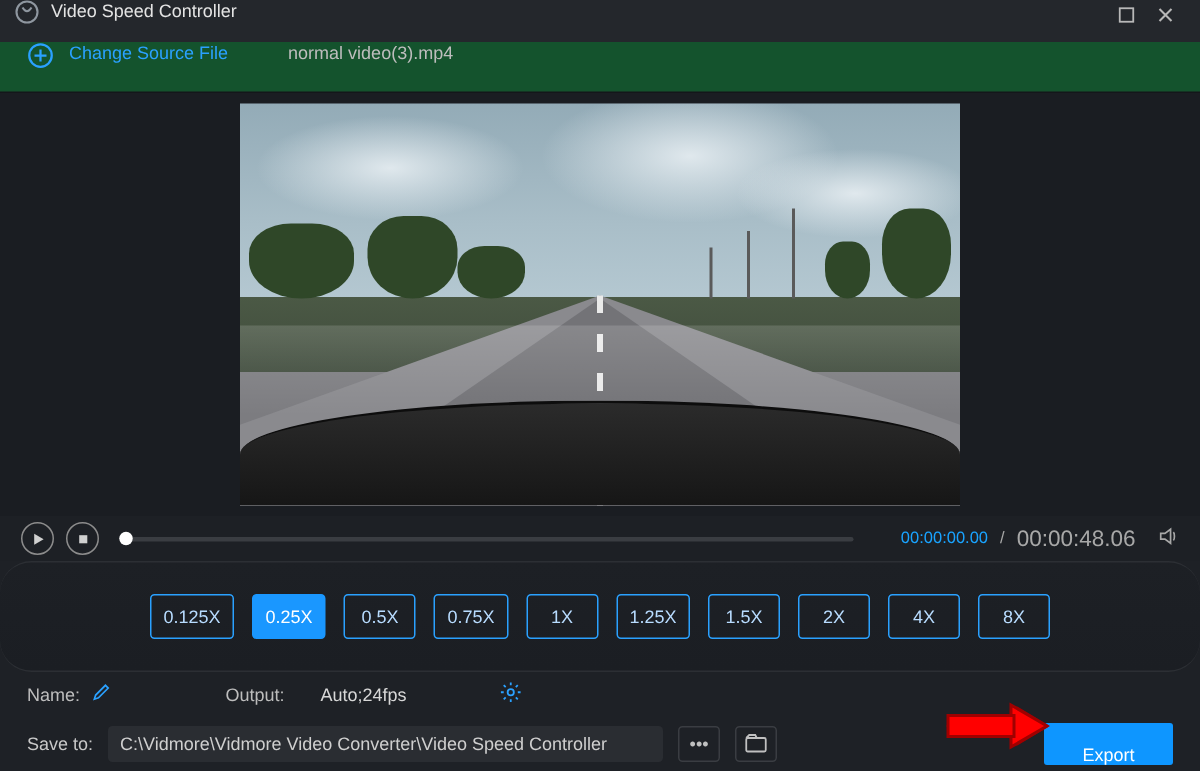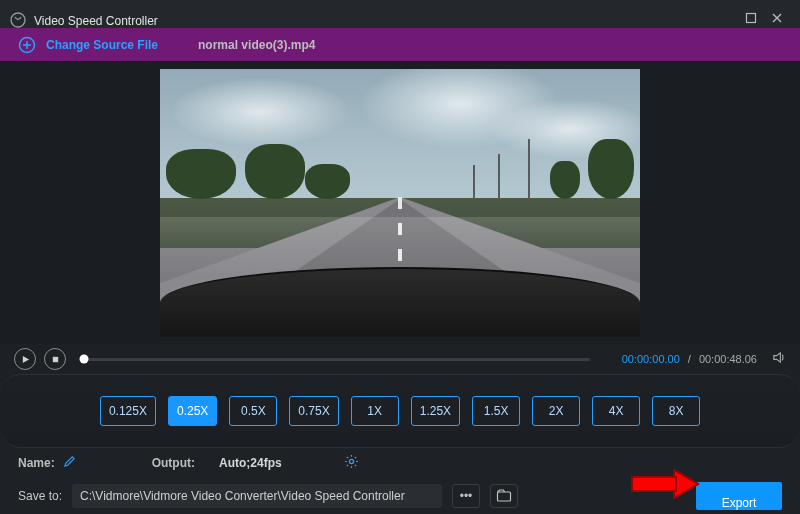--- a/index.html
+++ b/index.html
@@ -8,39 +8,38 @@
     background: #1e2126;
     font-family: -apple-system, "Segoe UI", Arial, sans-serif;
     font-size: 12px;
     color: #c8c8c8;
     overflow: hidden;
     position: relative;
   }
   
   .titlebar {
     height: 28px;
-    display: flex; align-items: flex-end;
+    display: flex; align-items: flex-start;
     padding: 0 10px;
     background: #24272c;
   }
   .app-logo { width:16px; height:16px; margin-right:8px; }
   .titlebar-title { font-size:12px; color:#e4e4e4; }
   .titlebar-spacer { flex:1; }
   .win-btn { width:26px; height:20px; display:flex; align-items:center; justify-content:center; color:#b8b8b8; cursor:pointer; }
   .win-btn svg { width:12px; height:12px; }
 
   
   .sourcebar {
     height: 34px;
-    display:flex; align-items:center;
+    display:flex; align-items:flex-start;
     padding: 0 18px;
     gap: 10px;
     border-bottom: 1px solid #14161a;
-    background:#701a75;
-    font-weight:bold;
+    background:#14532d;
   }
   .plus-icon { color:#2aa1ff; display:flex; align-items:center; }
   .change-source { color:#2aa1ff; cursor:pointer; }
   .source-name { margin-left: 30px; color:#bdbdbd; }
   .source-meta { margin-left: 50px; color:#bdbdbd; }
 
   
   .preview-area {
     height: 282px;
     background:#1a1d22;
@@ -117,21 +116,21 @@
   .pc-btn svg { width:9px; height:9px; }
   .progress {
     flex:1; height:3px; background:#3a3d42; border-radius:2px; position:relative;
     margin: 0 10px;
   }
   .progress-knob {
     position:absolute; left:0; top:50%; transform:translate(-50%,-50%);
     width:9px; height:9px; background:#fff; border-radius:50%;
   }
   .time-current { color:#19a3ff; font-size:11px;padding-left:14px; }
-  .time-total { color:#a8a8a8; font-size:11px; }
+  .time-total { color:#a8a8a8; font-size:15px; }
   .vol-icon { color:#a8a8a8; margin-left:6px; cursor:pointer; }
 
   
   .speed-bar {
     height:74px;
     background: linear-gradient(#1d2025, #1b1e23);
     display:flex; align-items:center; justify-content:center;
     gap:12px;
     border-top:1px solid #2c2f34;
     border-bottom:1px solid #2c2f34;
@@ -142,21 +141,21 @@
     border:1px solid #2aa1ff; border-radius:3px;
     color:#b8dcff; background:transparent;
     font-size:12px; padding:0 8px;
     display:flex; align-items:center; justify-content:center;
     cursor:pointer;
   }
   .speed-btn.active { background:#1a97ff; color:#fff; border-color:#1a97ff; }
 
   
   .row-name {
-    height:30px; display:flex; align-items:center; padding:0 18px; gap:8px; background:#1e2126;font-weight:bold;
+    height:30px; display:flex; align-items:center; padding:0 18px; gap:8px; background:#1e2126;
   }
   .row-name .lbl { color:#bdbdbd; }
   .row-name .val { color:#d7d7d7; }
   .edit-icon { color:#2aa1ff; cursor:pointer; }
   .gear-icon { color:#2aa1ff; cursor:pointer; }
   .row-save {
     height:36px; display:flex; align-items:center; padding:0 18px; gap:10px; background:#1e2126;
   }
   .path-box {
     flex:0 0 370px; height:24px; background:#2a2d32; border-radius:3px;

